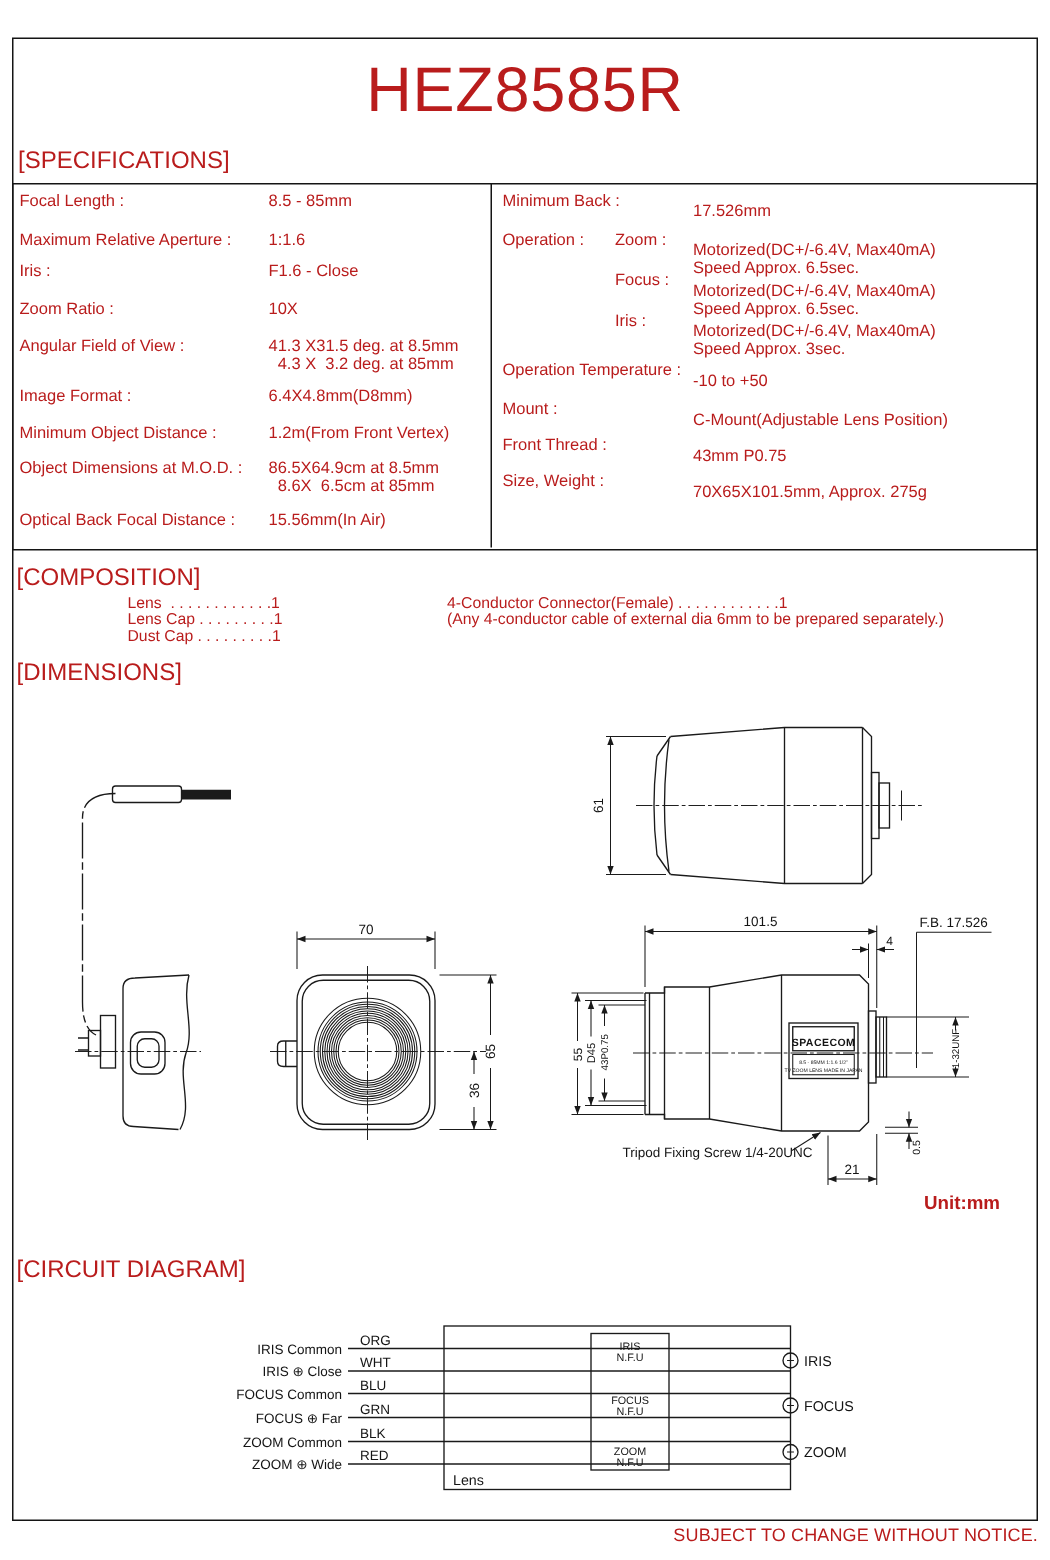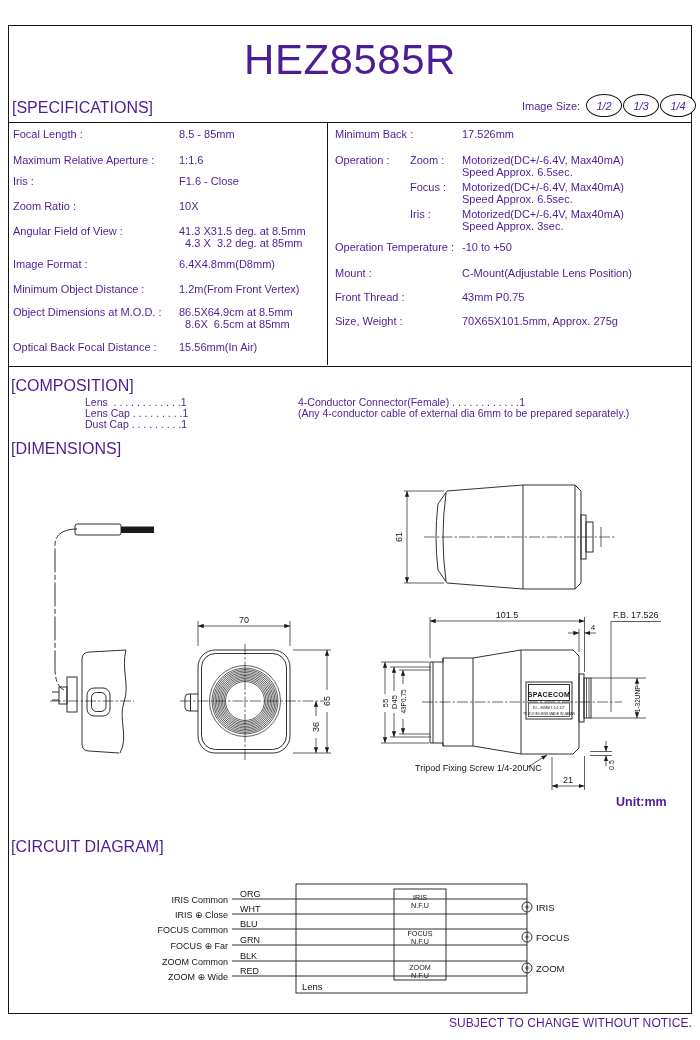--- a/index.html
+++ b/index.html
@@ -1,17 +1,17 @@
 <!DOCTYPE html>
 <html><head>
 <meta charset="utf-8">
 <style>
   html,body{margin:0;padding:0;background:#fff;}
   #page{position:relative;width:700px;height:1040px;background:#fff;
-        font-family:"Liberation Sans","DejaVu Sans",sans-serif;color:#4c1d95;overflow:hidden;}
+        font-family:"Liberation Sans","DejaVu Sans",sans-serif;color:#b91c1c;overflow:hidden;}
   .abs{position:absolute;}
   #border-rect{left:8px;top:25px;width:682px;height:987px;border:1.6px solid #141414;}
   #title{left:0;top:36px;width:700px;text-align:center;font-size:42px;letter-spacing:0.5px;font-weight:500;}
   .heading{font-size:16px;font-weight:400;}
   #h-spec{left:12px;top:99px;}
   #h-comp{left:11px;top:377px;}
   #h-dims{left:11px;top:440px;}
   #h-circ{left:11px;top:838px;}
   
   #imgsize{left:522px;top:94px;display:flex;align-items:center;}
@@ -20,21 +20,21 @@
          display:flex;align-items:center;justify-content:center;font-size:11px;font-style:italic;margin-left:1px;background:#fff;}
   
   #spec-table{left:8px;top:122px;width:682px;height:243px;border:1.3px solid #141414;}
   #spec-divider{left:327px;top:122px;width:0;height:243px;border-left:1.1px solid #141414;}
   .srow{position:absolute;font-size:11px;line-height:11.5px;white-space:pre;}
   .srow span{display:block;}
   .sl{position:absolute;left:13px;}
   .sv{position:absolute;left:179px;}
   .rl{position:absolute;left:335px;}
   .rs{position:absolute;left:410px;}
-  .rv{position:absolute;left:462px;}
+  .rv{position:absolute;left:462px;margin-top:7px;}
   
   .comp{font-size:10.5px;line-height:11.5px;white-space:pre;}
   
   #footer{right:8px;top:1016px;font-size:12px;letter-spacing:0.1px;}
   #unitmm{left:616px;top:795px;font-size:12.5px;font-weight:bold;}
   svg{position:absolute;left:0;}
   svg .ln{stroke:#1a1a1a;stroke-width:0.9;fill:none;}
   svg .thin{stroke:#1a1a1a;stroke-width:0.7;fill:none;}
   svg .cl{stroke:#1a1a1a;stroke-width:0.65;fill:none;stroke-dasharray:11 2 2.5 2;}
   svg .dim{stroke:#1a1a1a;stroke-width:0.7;fill:none;}
@@ -44,26 +44,20 @@
 </head>
 <body>
 
 <div id="page">
   <div class="abs" id="border-rect"></div>
 
   <div class="abs" id="title">HEZ8585R</div>
 
   <div class="abs heading" id="h-spec">[SPECIFICATIONS]</div>
 
-  <div class="abs" id="imgsize">
-    <span class="lbl">Image Size:</span>
-    <span class="badge">1/2</span>
-    <span class="badge">1/3</span>
-    <span class="badge">1/4</span>
-  </div>
 
   <div class="abs" id="spec-table"></div>
   <div class="abs" id="spec-divider"></div>
 
   <div class="srow" style="top:129px"><span class="sl">Focal Length :</span><span class="sv"><span>8.5 - 85mm</span></span></div>
   <div class="srow" style="top:155px"><span class="sl">Maximum Relative Aperture :</span><span class="sv"><span>1:1.6</span></span></div>
   <div class="srow" style="top:176px"><span class="sl">Iris :</span><span class="sv"><span>F1.6 - Close</span></span></div>
   <div class="srow" style="top:201px"><span class="sl">Zoom Ratio :</span><span class="sv"><span>10X</span></span></div>
   <div class="srow" style="top:226px"><span class="sl">Angular Field of View :</span><span class="sv"><span>41.3 X31.5 deg. at 8.5mm</span><span>  4.3 X  3.2 deg. at 85mm</span></span></div>
   <div class="srow" style="top:259px"><span class="sl">Image Format :</span><span class="sv"><span>6.4X4.8mm(D8mm)</span></span></div>

